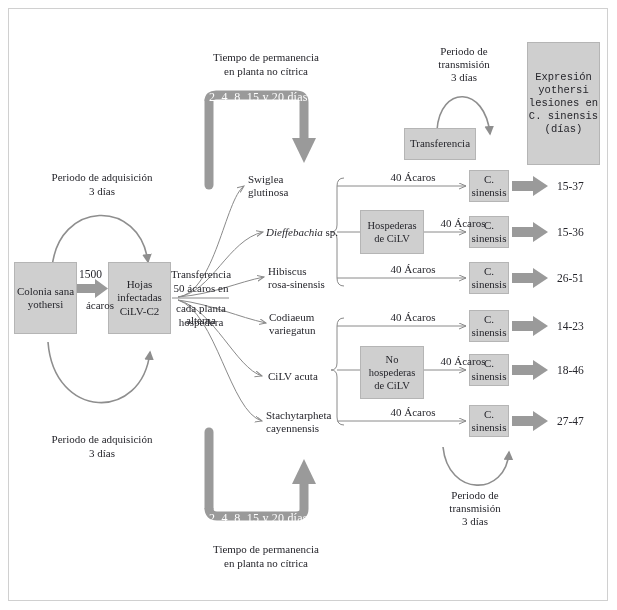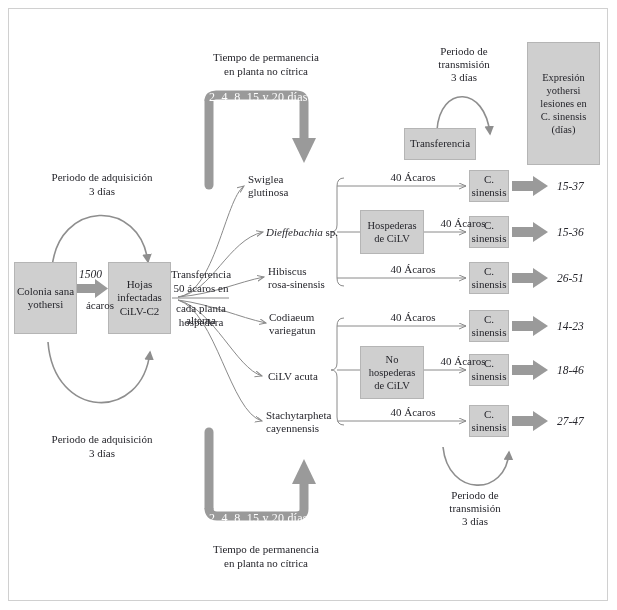--- a/index.html
+++ b/index.html
@@ -23,21 +23,21 @@
     justify-content:center;text-align:center;color:#26262c;
     font-size:11px;line-height:13.5px;
   }
   .box.sm{font-size:10.5px;line-height:13px;}
   svg.layer{position:absolute;left:0;top:0;width:617px;height:610px;}
   .brk-text{
     position:absolute;color:#ffffff;font-size:12px;letter-spacing:.2px;
     white-space:nowrap;text-align:center;
   }
   .num{
-    position:absolute;color:#26262c;font-size:11.5px;white-space:nowrap;font-style:italic;
+    position:absolute;color:#26262c;font-size:11.5px;white-space:nowrap;
   }
 </style>
 </head>
 <body>
 
 <div id="diagram">
 
   <div class="frame"></div>
 
   <svg class="layer" viewBox="0 0 617 610">
@@ -110,21 +110,21 @@
       <path d="M512,181 L533,181 L533,176 L548,186 L533,196 L533,191 L512,191 z"></path>
       <path d="M512,227 L533,227 L533,222 L548,232 L533,242 L533,237 L512,237 z"></path>
       <path d="M512,273 L533,273 L533,268 L548,278 L533,288 L533,283 L512,283 z"></path>
       <path d="M512,321 L533,321 L533,316 L548,326 L533,336 L533,331 L512,331 z"></path>
       <path d="M512,365 L533,365 L533,360 L548,370 L533,380 L533,375 L512,375 z"></path>
       <path d="M512,416 L533,416 L533,411 L548,421 L533,431 L533,426 L512,426 z"></path>
     </g>
   </svg>
 
   <div class="box sm" style="left:527px;top:42px;width:73px;height:123px;
-       flex-direction:column;">
+       flex-direction:column;font-family:Liberation Mono, monospace;">
     <span>Expresión</span>
     <span>yothersi</span>
     <span>lesiones en</span>
     <span class="it">C. sinensis</span>
     <span>(días)</span>
   </div>
 
   <div class="box" style="left:14px;top:262px;width:63px;height:72px;
        flex-direction:column;">
     <span>Colonia sana</span>

